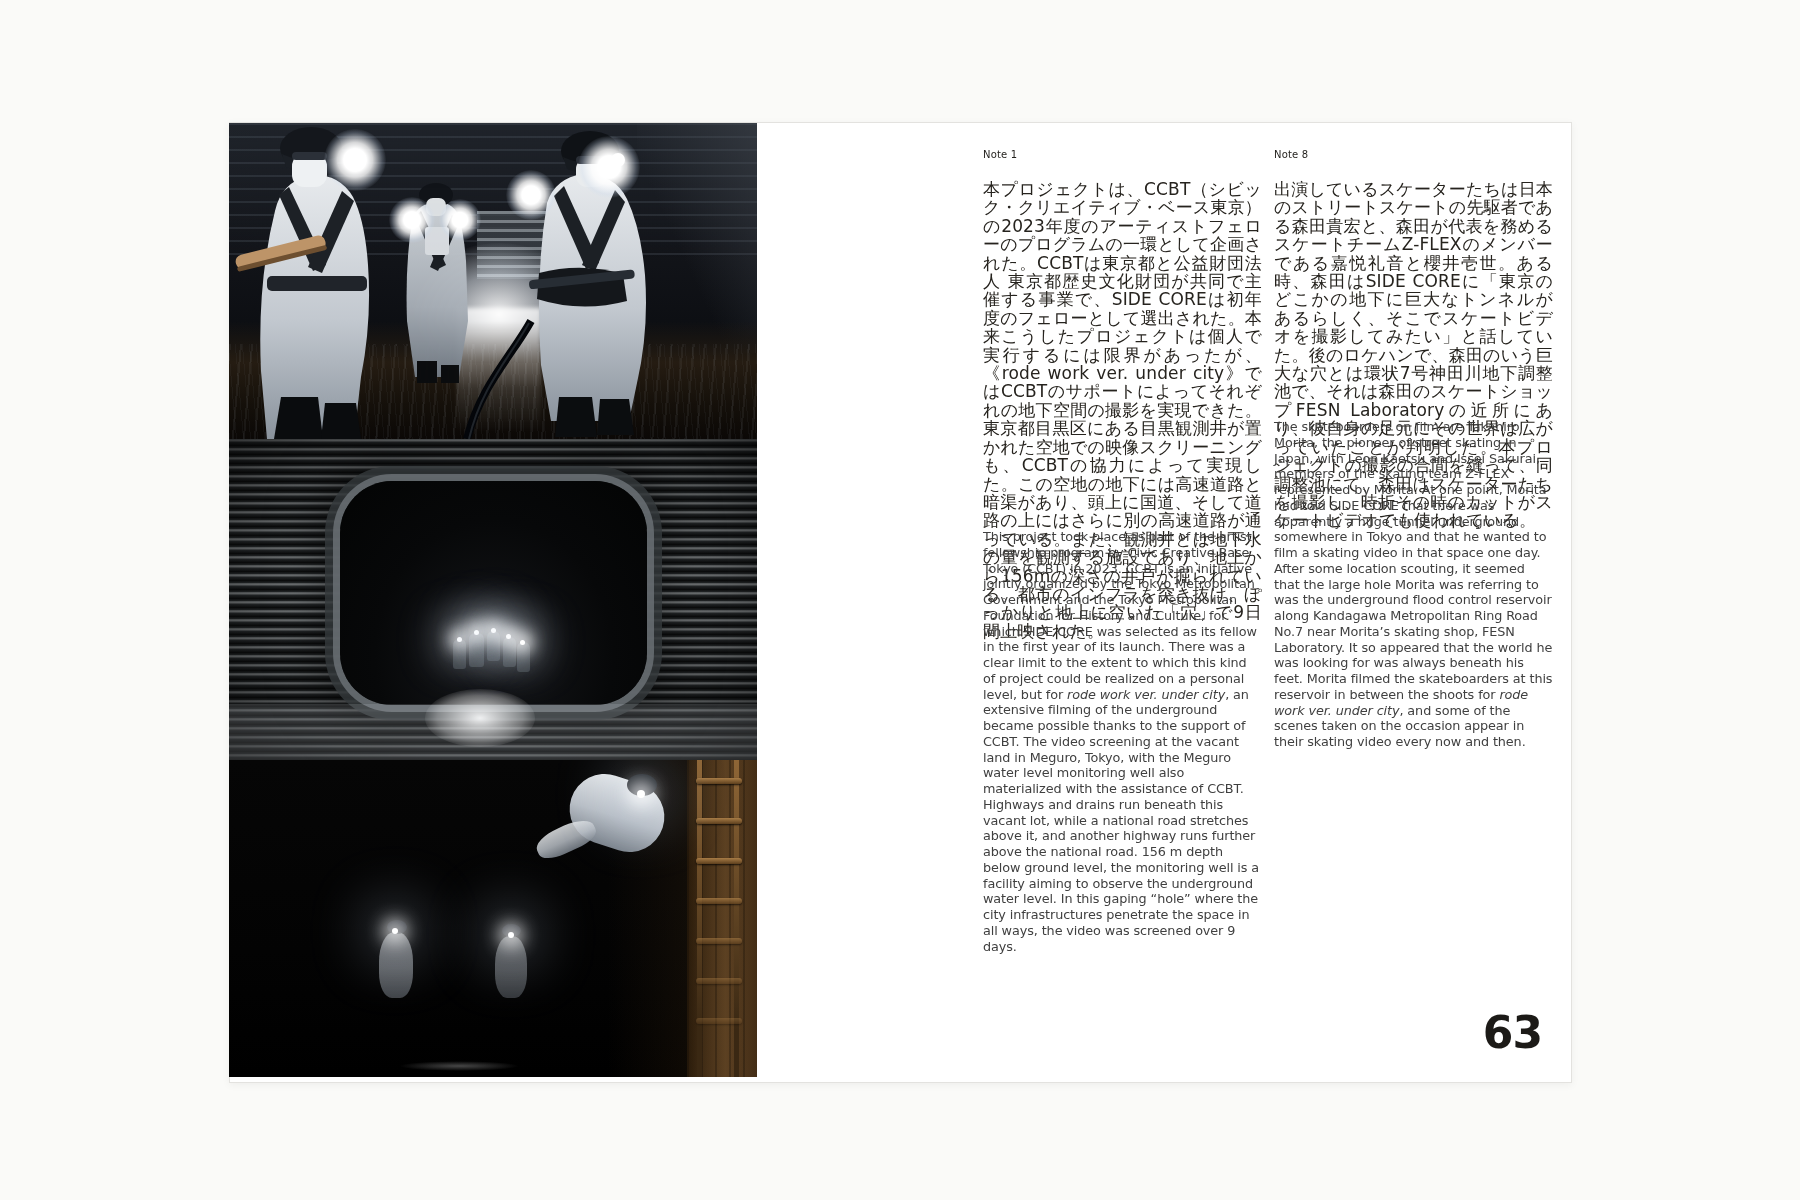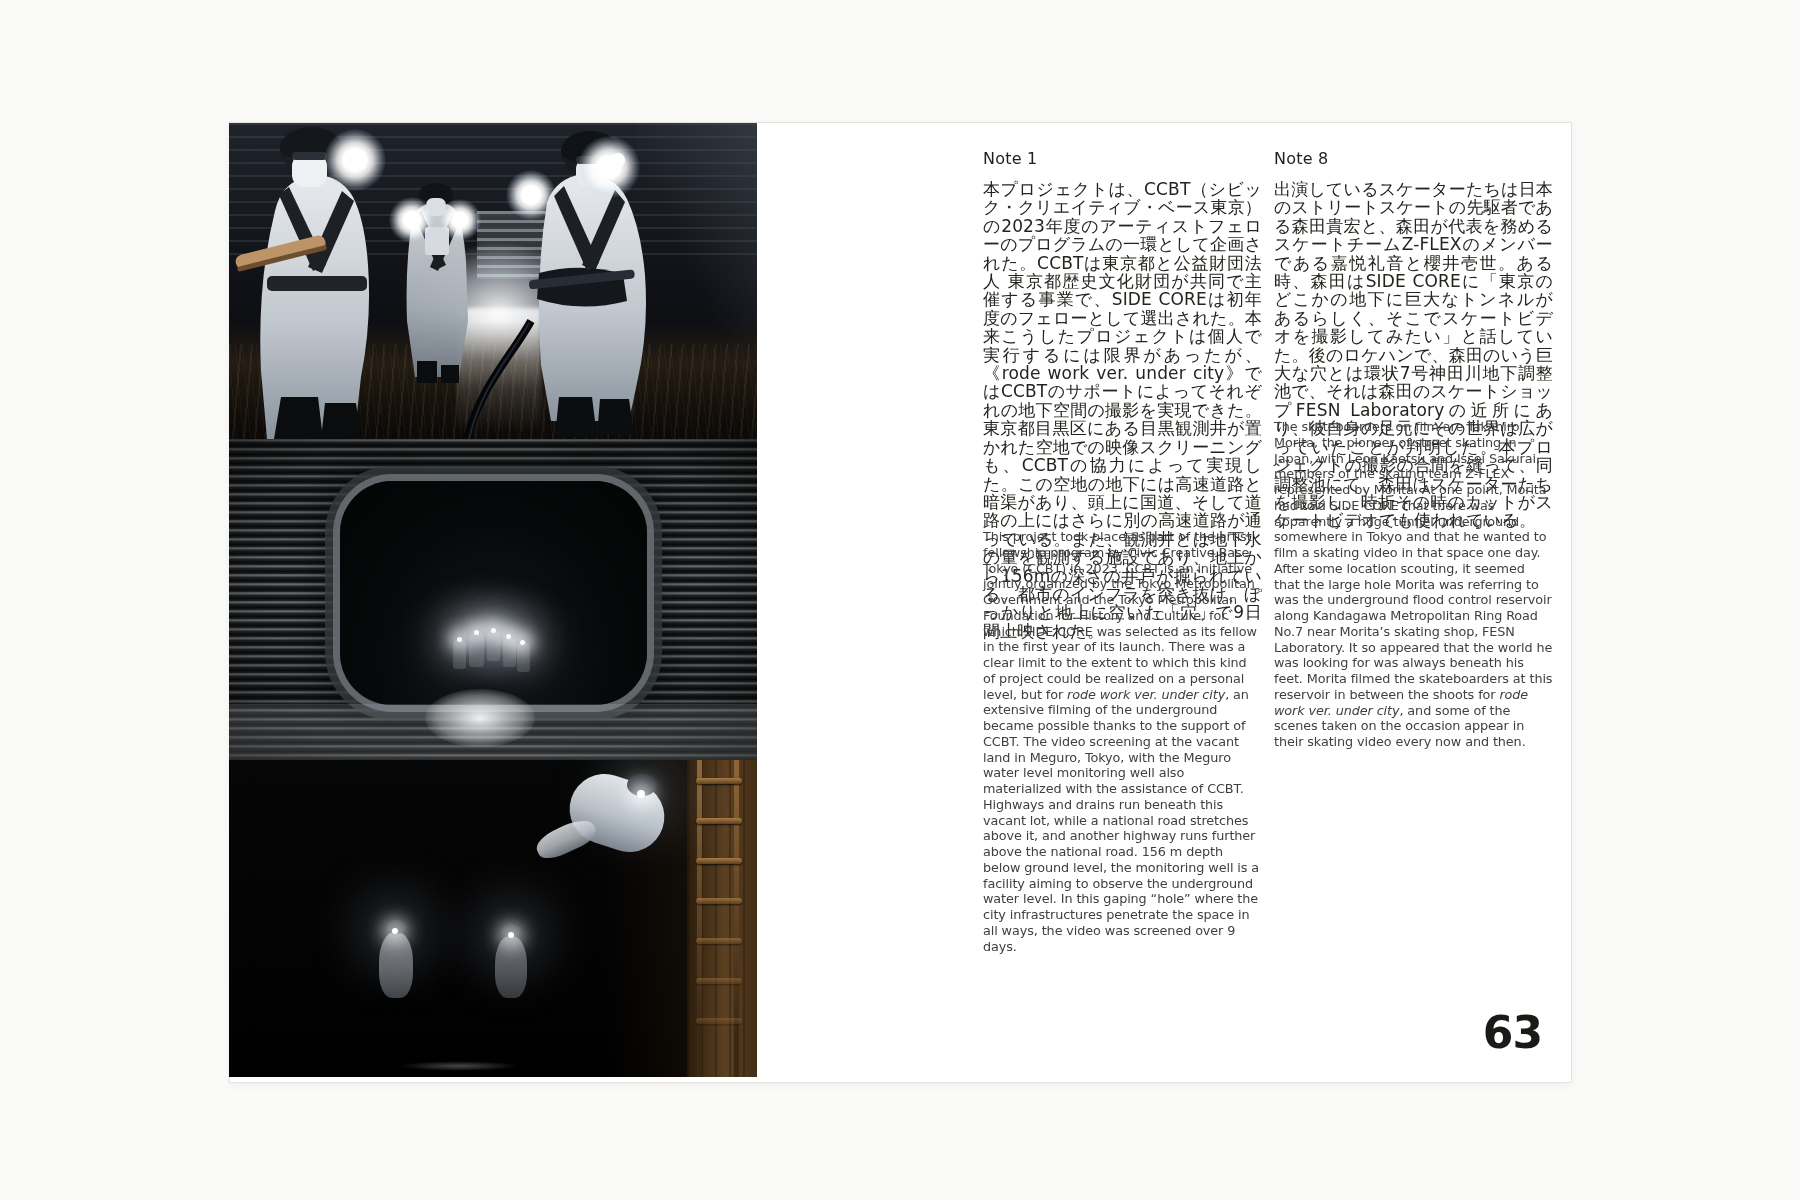--- a/index.html
+++ b/index.html
@@ -69,21 +69,21 @@
   .p3 .cap { border-radius:50%; background:#14171b; }
   .p3 .lampdot { border-radius:50%; background:#fff;
       box-shadow:0 0 18px 8px rgba(255,255,255,.9), 0 0 56px 26px rgba(190,210,235,.28); }
   .p3 .glint { left:170px; bottom:6px; width:120px; height:10px; border-radius:50%;
       background:radial-gradient(ellipse, rgba(255,255,255,.28), rgba(255,255,255,0) 70%); }
 
   
   .col { position:absolute; top:0; width:279px; height:961px; color:#26231e; }
   .col-1 { left:753px; }
   .col-2 { left:1044px; }
-  .note-heading { position:absolute; left:0; top:26px; font-size:16px; font-weight:500;
+  .note-heading { position:absolute; left:0; top:26px; font-size:10px; font-weight:500;
       letter-spacing:.2px; color:#211f1b; }
   .jp { position:absolute; left:0; top:57px; width:279px; font-size:17px; line-height:18.4px;
       letter-spacing:.15px; text-align:justify; color:#26231e; }
   .en { position:absolute; left:0; width:279px; font-size:12.8px; line-height:15.75px;
       letter-spacing:-.1px; color:#404040; }
   .en-1 { top:366px;margin-top:40px; }
   .en-2 { top:296px; }
   .en i { font-style:italic; }
 
   .page-number { position:absolute; right:29px; top:888px; font-size:44px; font-weight:700;

